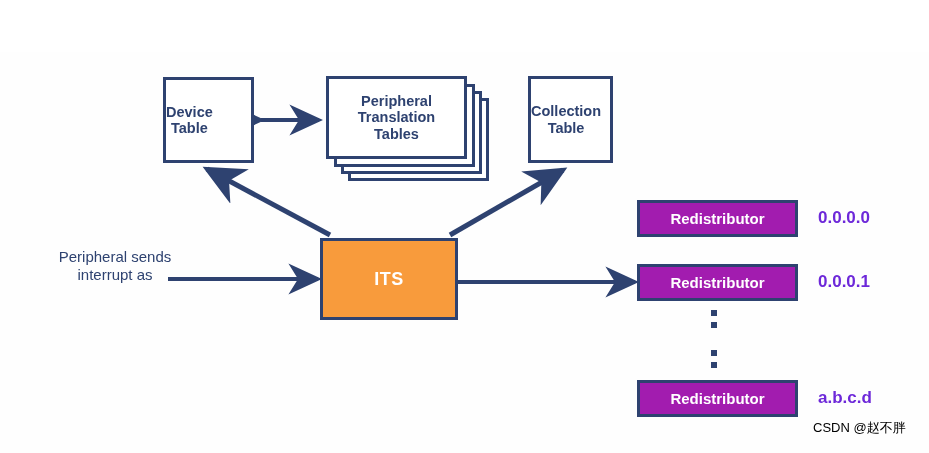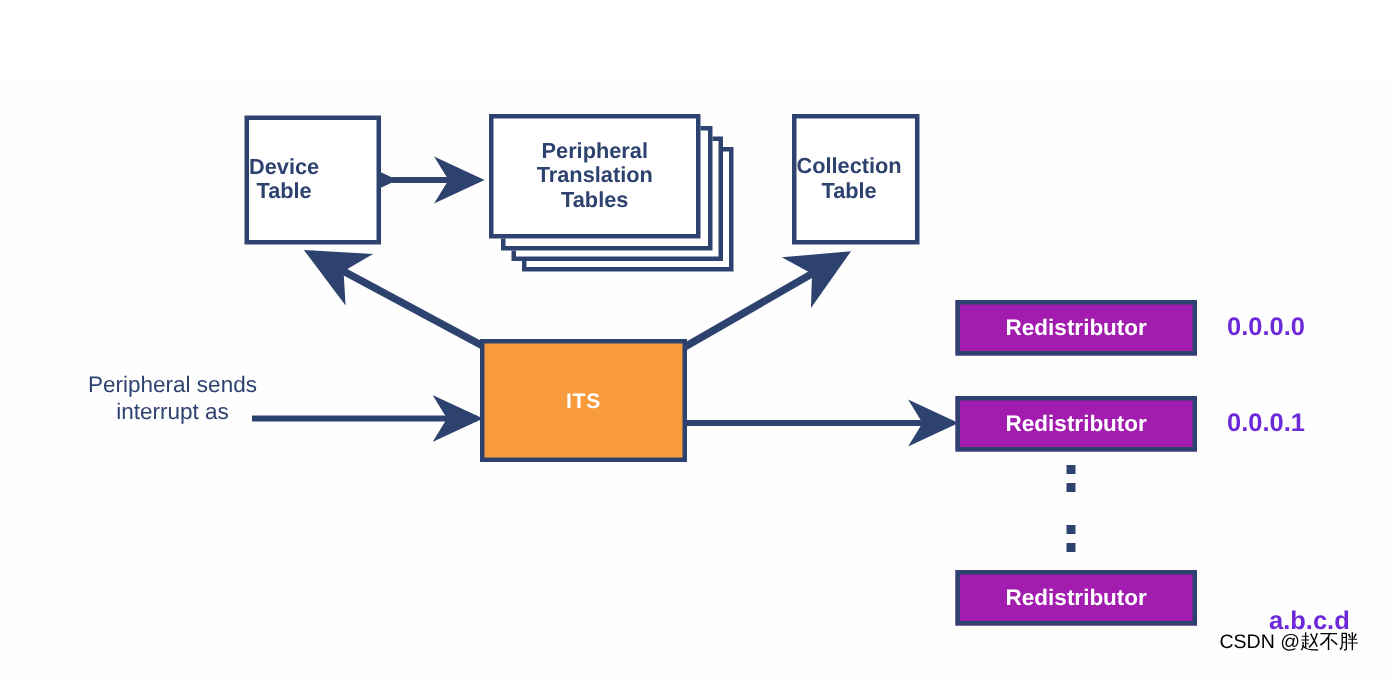--- a/index.html
+++ b/index.html
@@ -111,31 +111,31 @@
     font-size: 14.5px;
     font-weight: bold;
     line-height: 1.12;
     text-align: center;
   }
 
   
   #its-box {
     position: absolute;
     left: 320px;
-    top: 174px;
+    top: 186px;
     width: 138px;
     height: 82px;
     box-sizing: border-box;
     background: #F89B3C;
     border: 3px solid #2e4270;
     display: flex;
     align-items: center;
     justify-content: center;
     color: #ffffff;
-    font-size: 14px;
+    font-size: 18px;
     font-weight: bold;
     letter-spacing: 0.5px;
     z-index: 4;
   }
 
   
   .redis-box {
     position: absolute;
     box-sizing: border-box;
     width: 161px;
@@ -159,21 +159,21 @@
     position: absolute;
     left: 818px;
     font-size: 17px;
     font-weight: bold;
     color: #6d28d9;
     white-space: nowrap;
     z-index: 4;
   }
   #addr-0 { top: 156px; }
   #addr-1 { top: 220px; }
-  #addr-2 { top: 352px; margin-left: 28px; }
+  #addr-2 { top: 336px; }
 
   
   #ellipsis {
     position: absolute;
     left: 711px;
     top: 256px;
     width: 12px;
     height: 68px;
     z-index: 4;
   }

